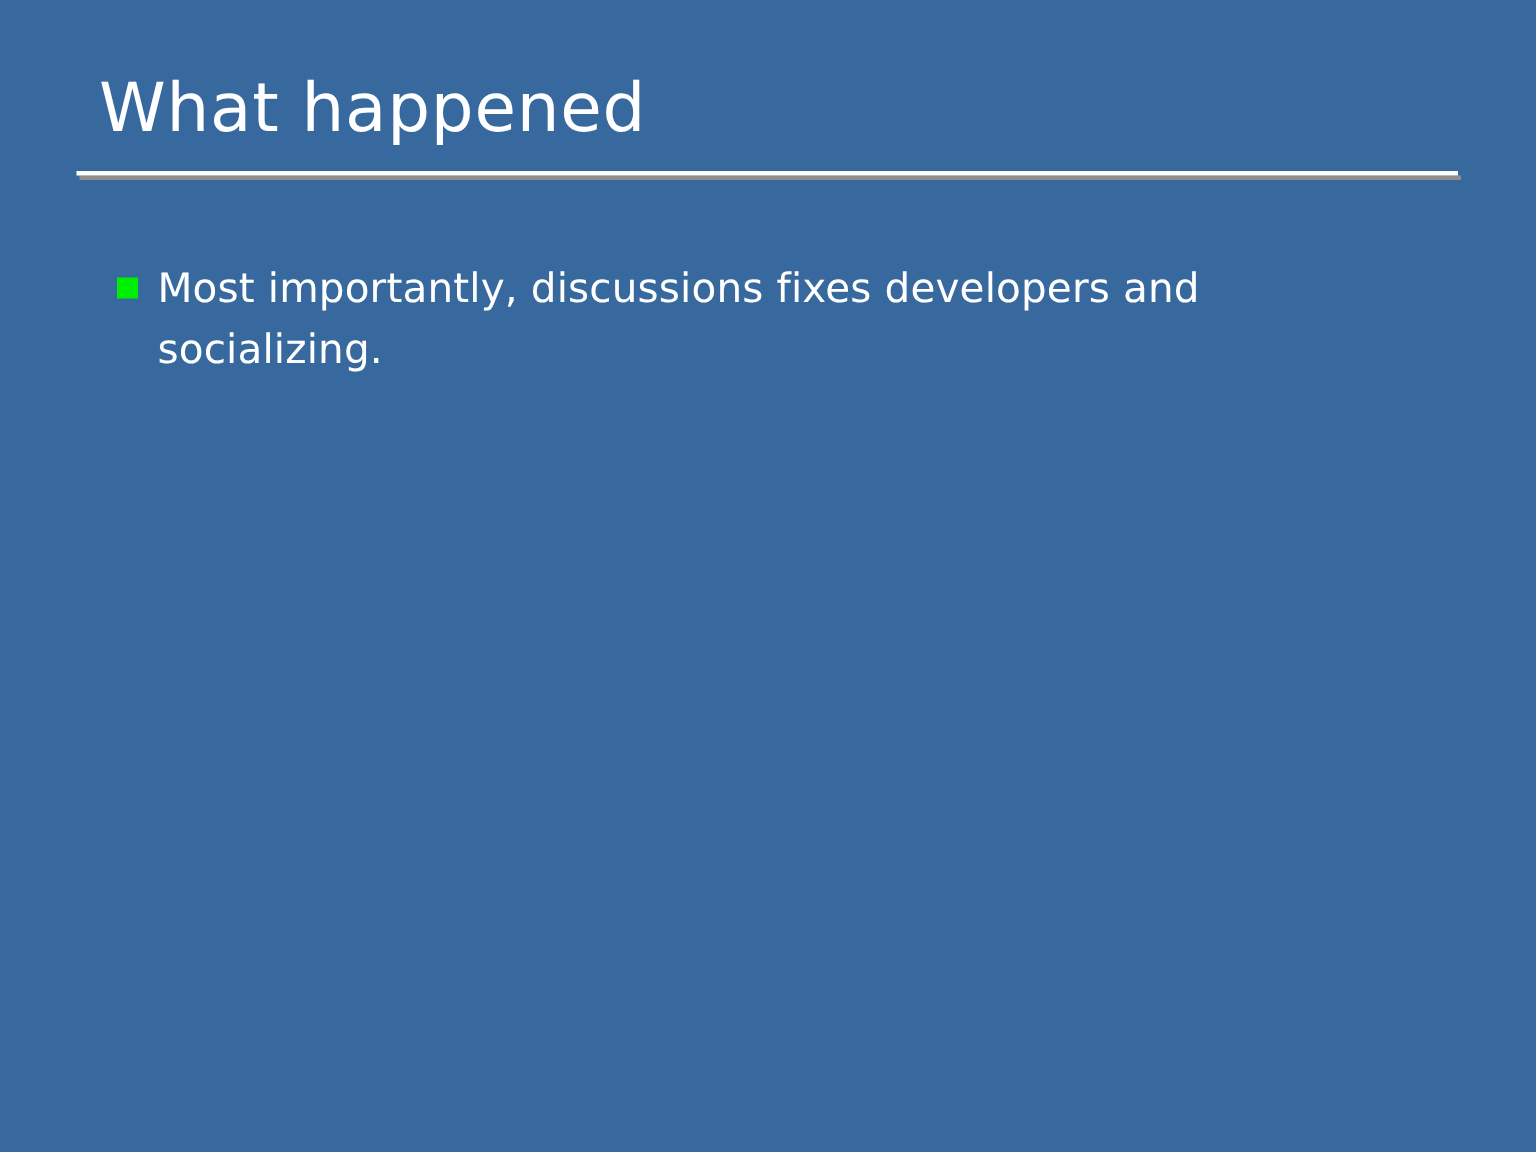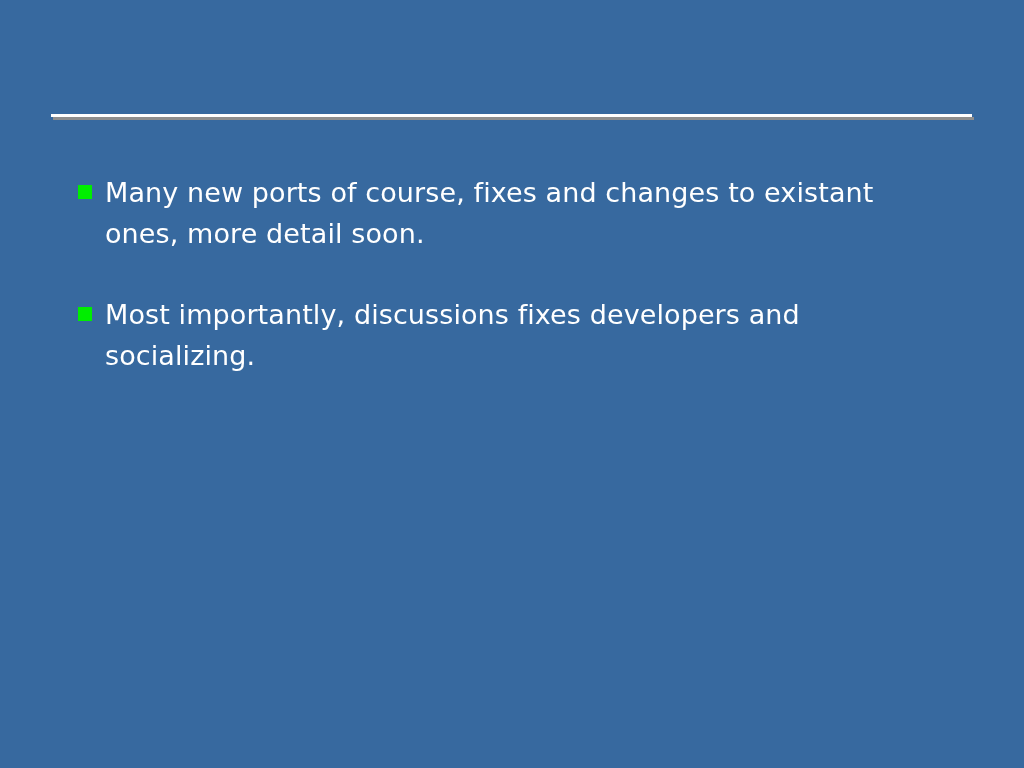--- a/index.html
+++ b/index.html
@@ -74,29 +74,26 @@
   .bullet-text {
     display: block;
     max-width: 830px;
   }
 </style>
 </head>
 <body>
 
 <div class="slide">
 
+  <div class="slide-title">What happened</div>
 
   <div class="title-rule"></div>
 
   <div class="body-block">
 
-    <div class="bullet-item">
-      <span class="bullet-marker"></span>
-      <span class="bullet-text">Many new ports of course, fixes and changes to existant ones, more detail soon.</span>
-    </div>
 
     <div class="bullet-item">
       <span class="bullet-marker"></span>
       <span class="bullet-text">Most importantly, discussions fixes developers and socializing.</span>
     </div>
 
 
   </div>
 
 </div>

